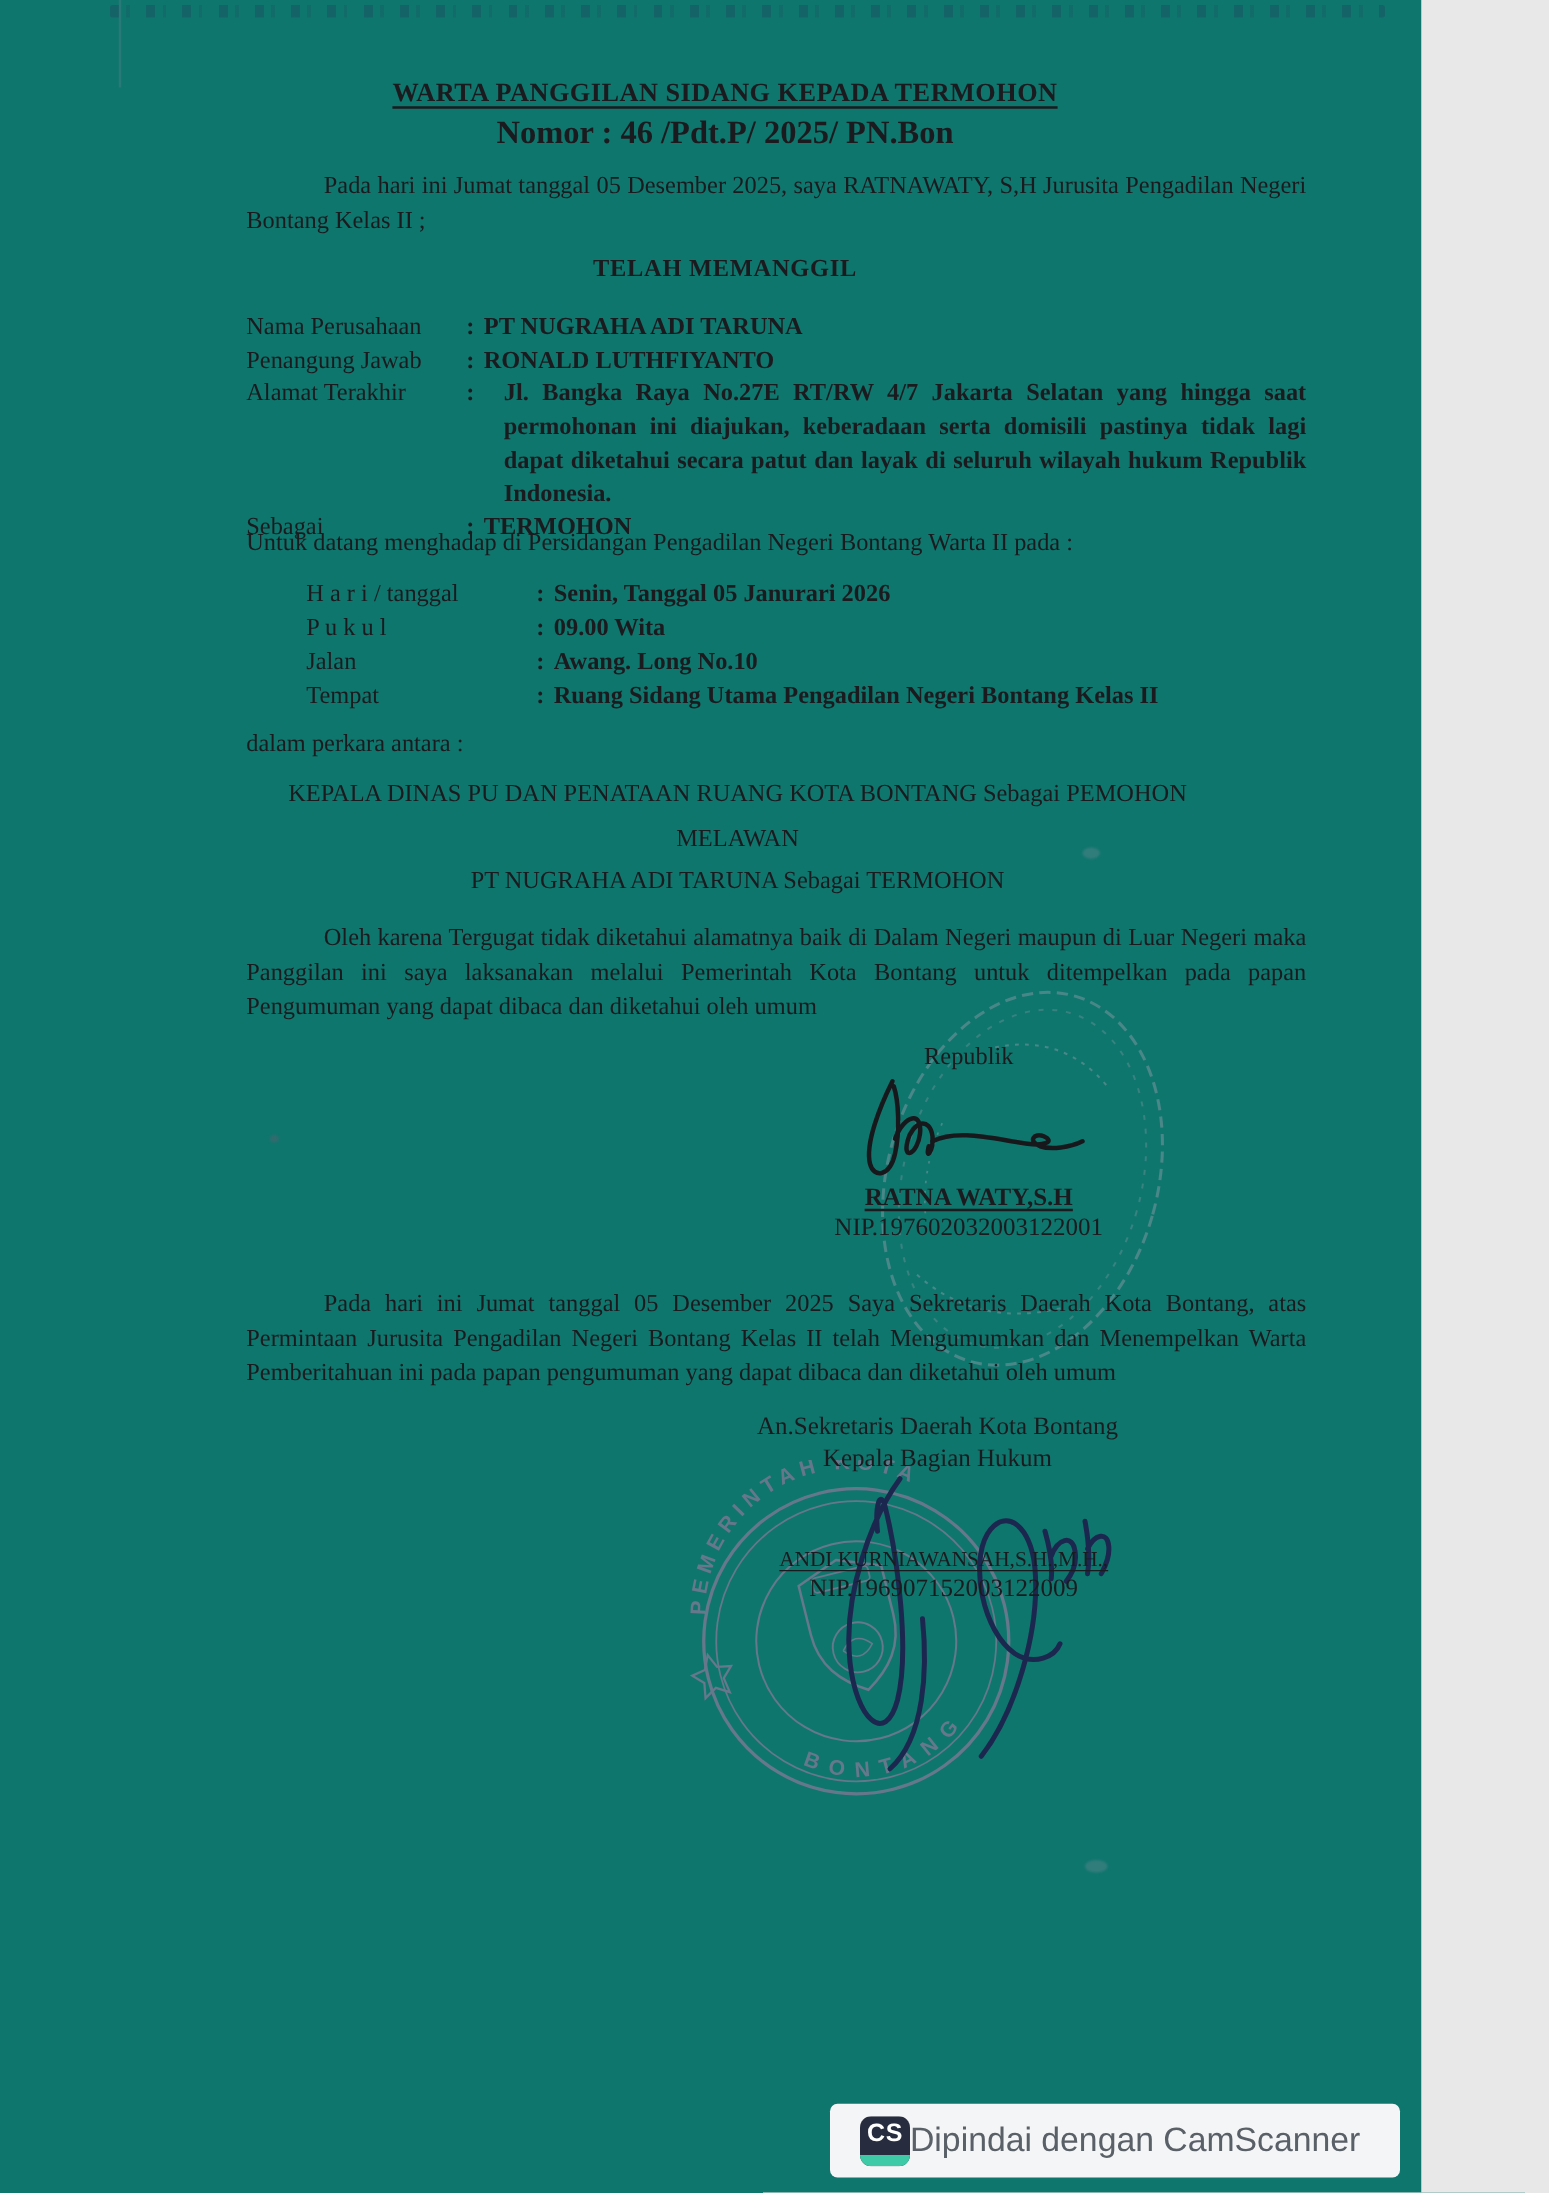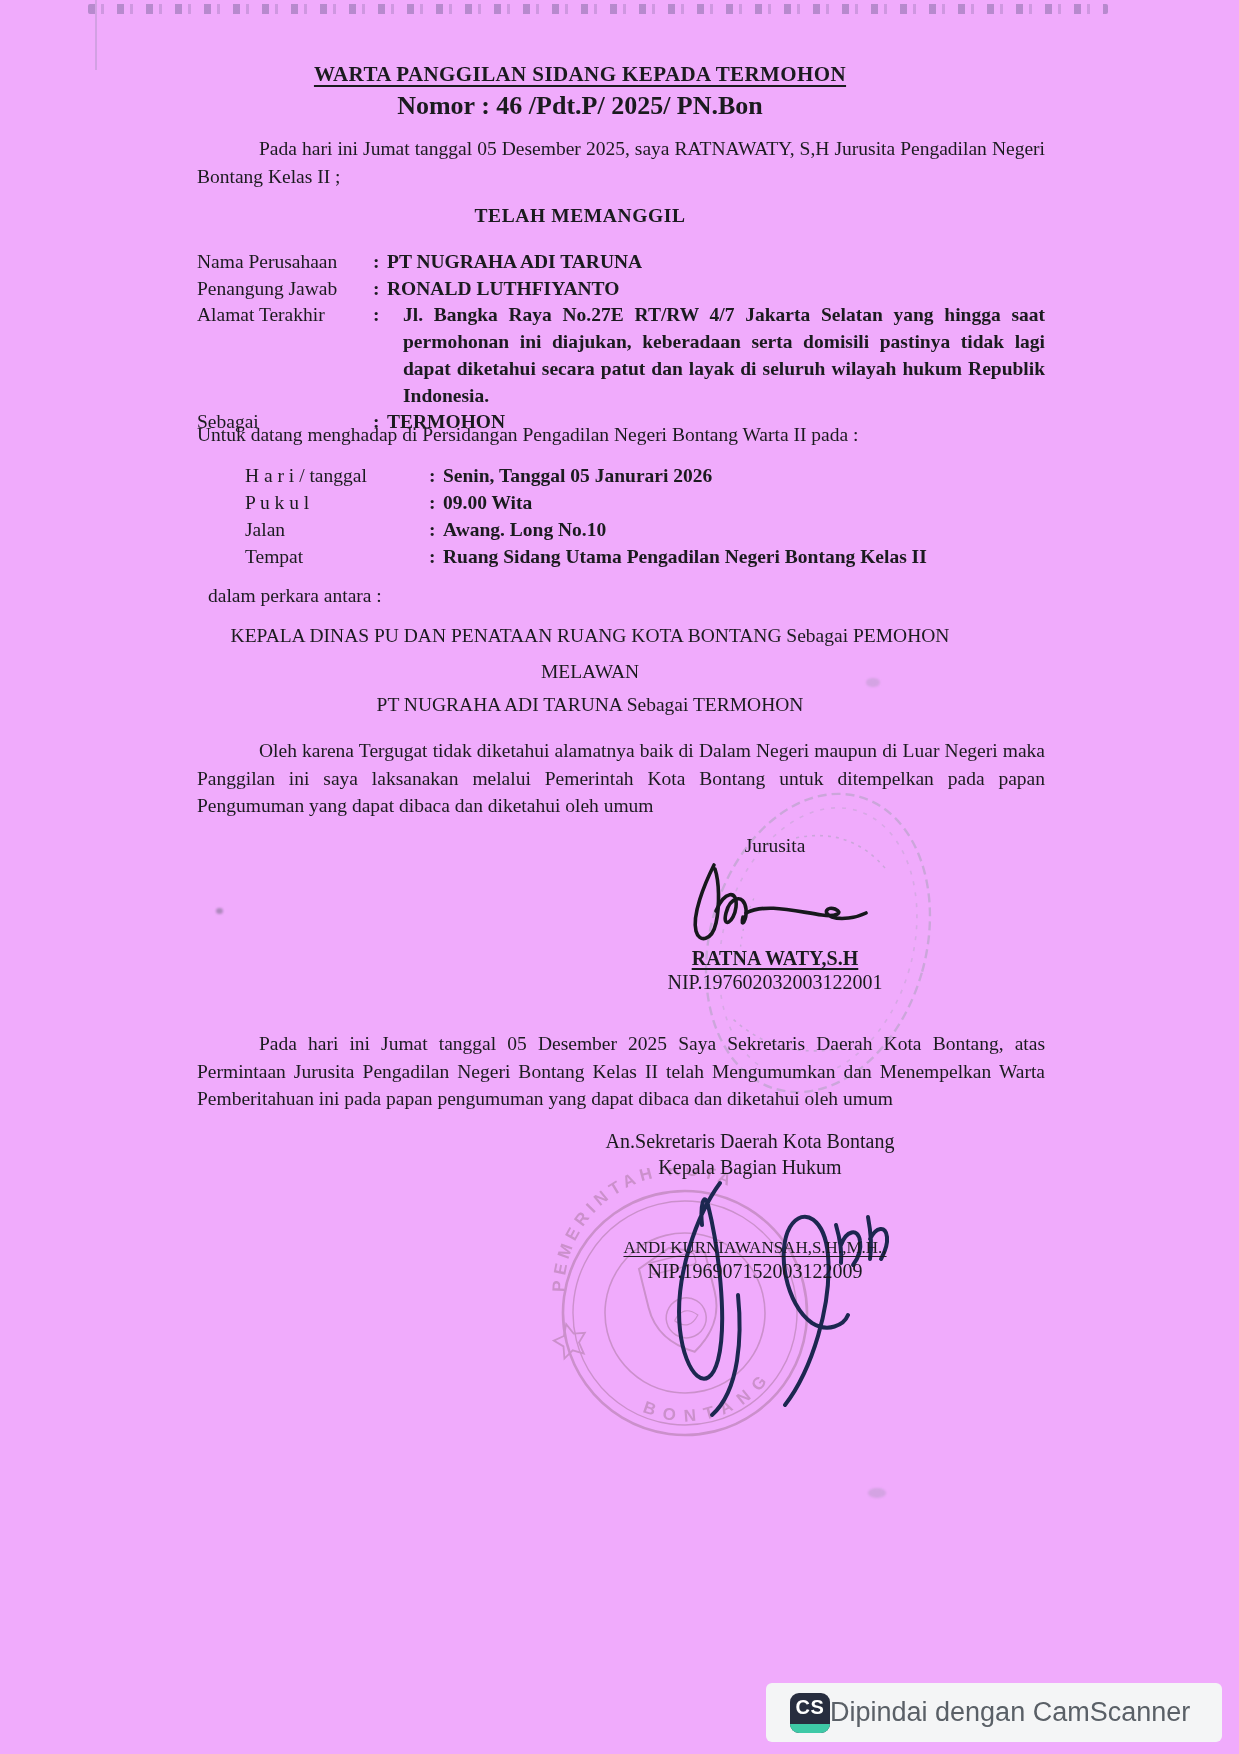--- a/index.html
+++ b/index.html
@@ -1,19 +1,19 @@
 <!DOCTYPE html>
 <html><head>
 <meta charset="utf-8">
 <style>
   html,body{margin:0;padding:0;background:#e8e8e8;}
   .page{
     position:relative;
-    width:1239px;height:1754px;
-    background:#f0abfc;
+    width:1137px;height:1754px;
+    background:#0f766e;
     overflow:hidden;
     font-family:"Liberation Serif","DejaVu Serif",serif;
     color:#1b1b1f;
     text-decoration:underline;
   }
   
   .scan-noise-top{
     position:absolute;left:88px;top:4px;width:1020px;height:10px;
     background:repeating-linear-gradient(90deg,
       rgba(36,52,84,.28) 0 7px, rgba(36,52,84,0) 7px 13px,
@@ -41,21 +41,21 @@
   .frow .flabel{width:176px;flex:none;}
   .frow .fcolon{width:14px;flex:none;font-weight:bold;}
   .frow .fvalue{flex:1;font-weight:bold;}
   .frow .fvalue.just{text-align:justify;margin-left:16px;}
 
   .p-summon{left:197px;top:421px;width:848px;}
 
   .fields2{position:absolute;left:245px;top:462px;width:800px;font-size:19.5px;line-height:27px;}
   .fields2 .flabel{width:184px;flex:none;}
 
-  .p-case-intro{left:208px;top:582px;width:500px;}
+  .p-case-intro{left:197px;top:582px;width:500px;}
 
   .case-line{position:absolute;left:130px;width:920px;text-align:center;font-size:19.5px;}
   .case-pemohon{top:625px;}
   .case-versus{top:661px;}
   .case-termohon{top:694px;}
 
   .p-announce{left:197px;top:737px;width:848px;}
 
   
   .stamp-gray{position:absolute;left:648px;top:778px;width:340px;height:330px;pointer-events:none;}
@@ -167,21 +167,21 @@
     <g fill="none" stroke="#9aa0ad" opacity="0.42" transform="rotate(16 170 165)">
       <ellipse cx="170" cy="165" rx="108" ry="152" stroke-width="2.4" stroke-dasharray="9 5"></ellipse>
       <ellipse cx="170" cy="165" rx="95" ry="138" stroke-width="1.6" stroke-dasharray="4 7" opacity="0.7"></ellipse>
       <path d="M120,70 q50,-26 96,6" stroke-width="1.6" stroke-dasharray="3 5"></path>
       <path d="M110,262 q58,28 118,-6" stroke-width="1.6" stroke-dasharray="3 5"></path>
       <path d="M96,140 q-6,40 8,76" stroke-width="1.4" stroke-dasharray="2 6"></path>
     </g>
   </svg>
 
   <div class="sig1-block">
-    <div class="sig1-role">Jurusita</div>
+    <div class="sig1-role">Republik</div>
     <svg class="sig1-svg" width="210" height="88" viewBox="0 0 210 88">
       <g fill="none" stroke="#17181c" stroke-width="3.6" stroke-linecap="round">
         <path d="M44,6 C34,26 22,56 26,72 C29,84 42,82 46,64 C50,46 49,22 45,10"></path>
         <path d="M46,52 C54,32 68,30 66,48 C64,64 52,70 56,54 C60,38 74,34 76,50 C77,62 70,70 73,58"></path>
         <path d="M76,54 C96,44 124,52 152,56 C166,58 174,54 165,50 C157,47 152,54 162,58 C171,61 186,59 196,54"></path>
       </g>
     </svg>
     <div class="sig1-name">RATNA WATY,S.H</div>
     <div class="sig1-nip">NIP.197602032003122001</div>
   </div>

